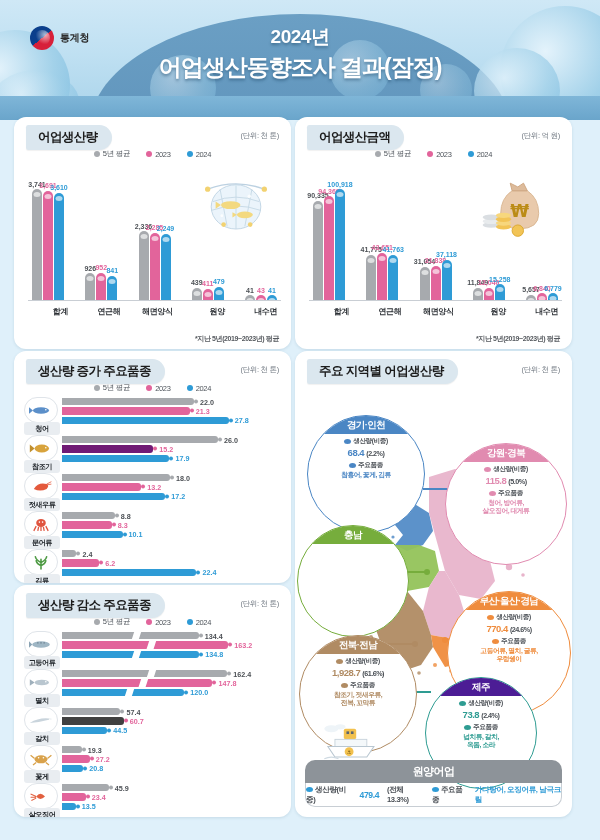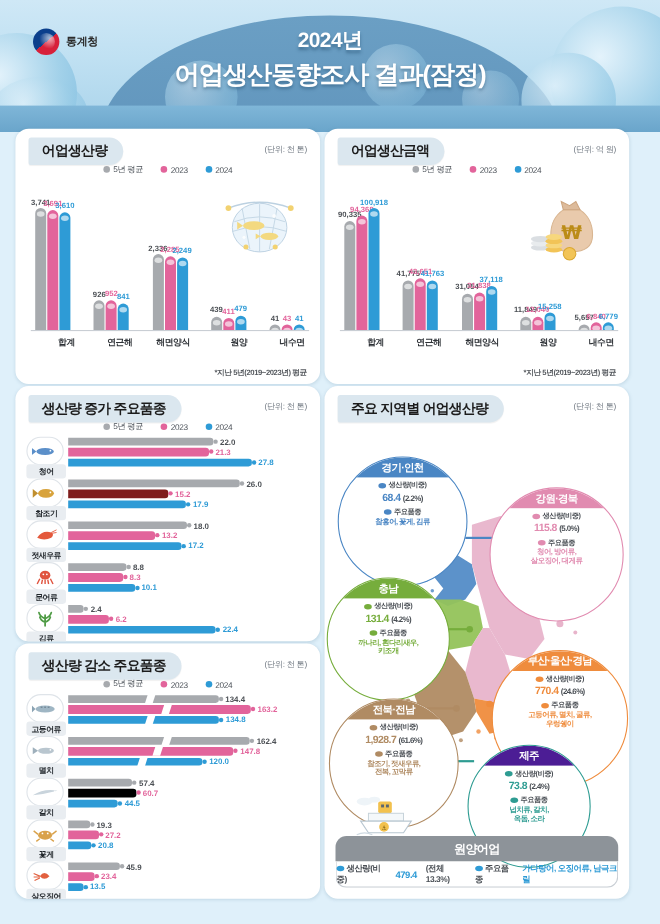--- a/index.html
+++ b/index.html
@@ -485,21 +485,21 @@
               <ellipse cx="16" cy="9" rx="9" ry="5" fill="#d8a33c"></ellipse>
               <polygon points="7,9 1,4 1,14" fill="#c08f2e"></polygon>
               <circle cx="21" cy="8" r="1" fill="#fff"></circle>
             </svg>
           </div>
           <div class="hname">참조기</div>
           <div class="hbars">
             <div class="hb" style="background: rgb(167, 170, 174); width: 156px;">
               <span class="hval" style="color: rgb(76, 80, 85);">26.0<i style="position: absolute; left: 0px; top: 50%; transform: translateY(-50%); width: 4px; height: 4px; border-radius: 50%; background: rgb(167, 170, 174);"></i></span>
             </div>
-            <div class="hb" style="background: #7f1d1d; width: 91.2px;">
+            <div class="hb" style="background: #701a75; width: 91.2px;">
               <span class="hval" style="color: rgb(226, 100, 155);">15.2<i style="position: absolute; left: 0px; top: 50%; transform: translateY(-50%); width: 4px; height: 4px; border-radius: 50%; background: rgb(226, 100, 155);"></i></span>
             </div>
             <div class="hb" style="background: rgb(46, 155, 214); width: 107.4px;">
               <span class="hval" style="color: rgb(46, 155, 214);">17.9<i style="position: absolute; left: 0px; top: 50%; transform: translateY(-50%); width: 4px; height: 4px; border-radius: 50%; background: rgb(46, 155, 214);"></i></span>
             </div>
           </div>
         </div>
         <div class="hrow">
           <div class="hicon">
             <svg width="24" height="15" viewBox="0 0 30 18">
@@ -636,26 +636,20 @@
             <div class="bub-head" style="background: rgb(225, 139, 176);">강원·경북</div>
             <div class="bub-body">
               <div class="bub-lab"><span class="d" style="background:#e18bb0"></span>생산량(비중)</div>
               <div class="bub-val" style="color: rgb(225, 139, 176);">115.8 <span class="pct">(5.0%)</span></div>
               <div class="bub-lab"><span class="d" style="background:#e18bb0"></span>주요품종</div>
               <div class="bub-sp" style="color: rgb(225, 139, 176);">청어, 방어류,<br>살오징어, 대게류</div>
             </div>
           </div>
           <div class="bubble" style="left: 2px; top: 140px; width: 112px; height: 112px; border-color: rgb(118, 173, 60);">
             <div class="bub-head" style="background: rgb(118, 173, 60);">충남</div>
-            <div class="bub-body">
-              <div class="bub-lab"><span class="d" style="background:#76ad3c"></span>생산량(비중)</div>
-              <div class="bub-val" style="color: rgb(118, 173, 60);">131.4 <span class="pct">(4.2%)</span></div>
-              <div class="bub-lab"><span class="d" style="background:#76ad3c"></span>주요품종</div>
-              <div class="bub-sp" style="color: rgb(118, 173, 60);">까나리, 흰다리새우,<br>키조개</div>
-            </div>
           </div>
           <div class="bubble" style="left: 4px; top: 250px; width: 118px; height: 118px; border-color: rgb(176, 139, 99);">
             <div class="bub-head" style="background: rgb(176, 139, 99);">전북·전남</div>
             <div class="bub-body">
               <div class="bub-lab"><span class="d" style="background:#b08b63"></span>생산량(비중)</div>
               <div class="bub-val" style="color: rgb(176, 139, 99);">1,928.7 <span class="pct">(61.6%)</span></div>
               <div class="bub-lab"><span class="d" style="background:#b08b63"></span>주요품종</div>
               <div class="bub-sp" style="color: rgb(176, 139, 99);">참조기, 젓새우류,<br>전복, 꼬막류</div>
             </div>
           </div>
@@ -774,21 +768,21 @@
             <svg width="24" height="15" viewBox="0 0 30 18">
               <path d="M1 12 Q14 4 29 7 Q14 11 1 12Z" fill="#c9d4dc"></path>
               <circle cx="26" cy="7.5" r="0.9" fill="#fff"></circle>
             </svg>
           </div>
           <div class="hname">갈치</div>
           <div class="hbars">
             <div class="hb" style="background: rgb(167, 170, 174); width: 58.4436px;">
               <span class="hval" style="color: rgb(76, 80, 85);">57.4<i style="position: absolute; left: 0px; top: 50%; transform: translateY(-50%); width: 4px; height: 4px; border-radius: 50%; background: rgb(167, 170, 174);"></i></span>
             </div>
-            <div class="hb" style="background: #000000; width: 61.8036px;">
+            <div class="hb" style="background: #404040; width: 61.8036px;">
               <span class="hval" style="color: rgb(226, 100, 155);">60.7<i style="position: absolute; left: 0px; top: 50%; transform: translateY(-50%); width: 4px; height: 4px; border-radius: 50%; background: rgb(226, 100, 155);"></i></span>
             </div>
             <div class="hb" style="background: rgb(46, 155, 214); width: 45.3091px;">
               <span class="hval" style="color: rgb(46, 155, 214);">44.5<i style="position: absolute; left: 0px; top: 50%; transform: translateY(-50%); width: 4px; height: 4px; border-radius: 50%; background: rgb(46, 155, 214);"></i></span>
             </div>
           </div>
         </div>
         <div class="hrow">
           <div class="hicon">
             <svg width="24" height="15" viewBox="0 0 30 18">

